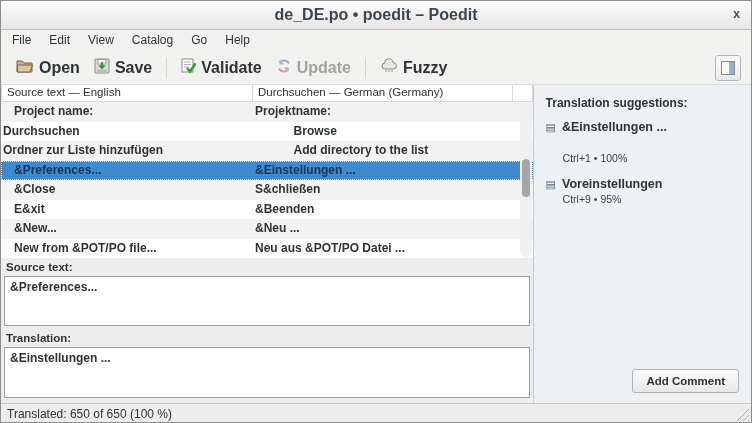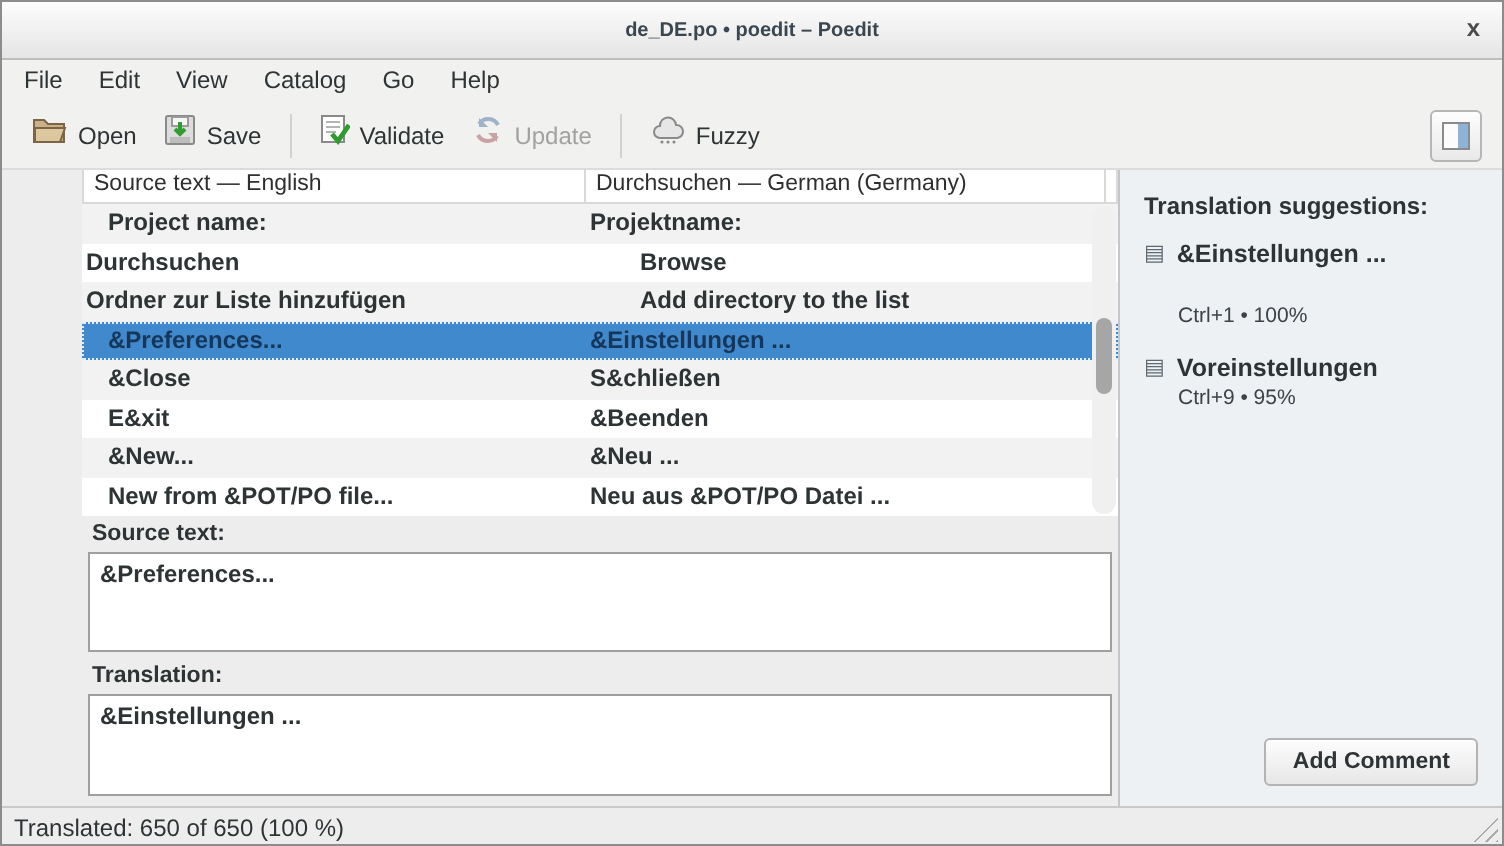--- a/index.html
+++ b/index.html
@@ -1,40 +1,40 @@
 <!DOCTYPE html>
 <html><head>
 <meta charset="utf-8">
 <style>
   html,body{margin:0;padding:0;background:#d4d0c8;font-family:"Liberation Sans",sans-serif;}
   *{box-sizing:border-box;}
   .window{position:relative;width:752px;height:423px;background:#ededed;border:1px solid #8c8c8c;overflow:hidden;}
 
   
   .titlebar{position:relative;height:29px;background:linear-gradient(#fcfcfc,#e5e5e5);border-bottom:1px solid #bdbdbd;display:flex;align-items:center;justify-content:center;}
-  .titlebar .title{font-size:10px;font-weight:bold;color:#3a4750;}
+  .titlebar .title{font-size:16px;font-weight:bold;color:#3a4750;}
   .titlebar .close{position:absolute;right:11px;top:5px;font-size:12px;font-weight:bold;color:#4a4a4a;line-height:16px;cursor:default;}
 
   
   .menubar{height:21px;display:flex;align-items:center;background:#f1f1f0;padding-left:2px;}
   .menu-item{font-size:12px;color:#2e3436;padding:0 9px;line-height:21px;}
 
   
   .toolbar{height:34px;display:flex;align-items:center;background:#f1f1f0;border-bottom:1px solid #dcdcdc;padding:0 8px;}
   .tbtn{display:flex;align-items:center;gap:5px;padding:3px 7px;border-radius:3px;}
-  .tbtn .tlabel{font-size:12px;font-weight:400;color:#2e3436;}
+  .tbtn .tlabel{font-size:16px;font-weight:700;color:#2e3436;}
   .tbtn.disabled .tlabel{color:#a2a2a2;}
   .tsep{width:1px;height:22px;background:#d2d2d2;margin:0 7px;}
   .toolbar .spacer{flex:1;}
   .sidebar-toggle{width:26px;height:26px;border:1px solid #b6b6b6;border-radius:3px;background:linear-gradient(#fdfdfd,#e9e9e9);display:flex;align-items:center;justify-content:center;margin-right:2px;}
   .sidebar-toggle .pane{width:14px;height:14px;border:1px solid #8b8b8b;background:#fcfcfc;position:relative;}
   .sidebar-toggle .pane::after{content:"";position:absolute;right:0;top:0;width:5px;height:100%;background:#8fb3d6;}
 
   
-  .main{display:flex;height:318px;padding-left:40px;}
+  .main{display:flex;height:318px;}
   .left{width:533px;background:#ededed;position:relative;}
   .right{width:219px;background:#eef1f4;border-left:1px solid #c3c6ca;position:relative;}
 
   
   .table-wrap{position:relative;height:173px;background:#fff;}
   .thead{display:flex;height:17px;}
   .hcell{background:#ffffff;border:1px solid #d9d9d9;border-top:none;font-size:11.5px;color:#2f2f2f;line-height:15px;padding-left:5px;white-space:nowrap;overflow:hidden;}
   .h-source{width:252px;}
   .h-trans{width:260px;border-left:none;}
   .h-stub{flex:1;border-left:none;}

